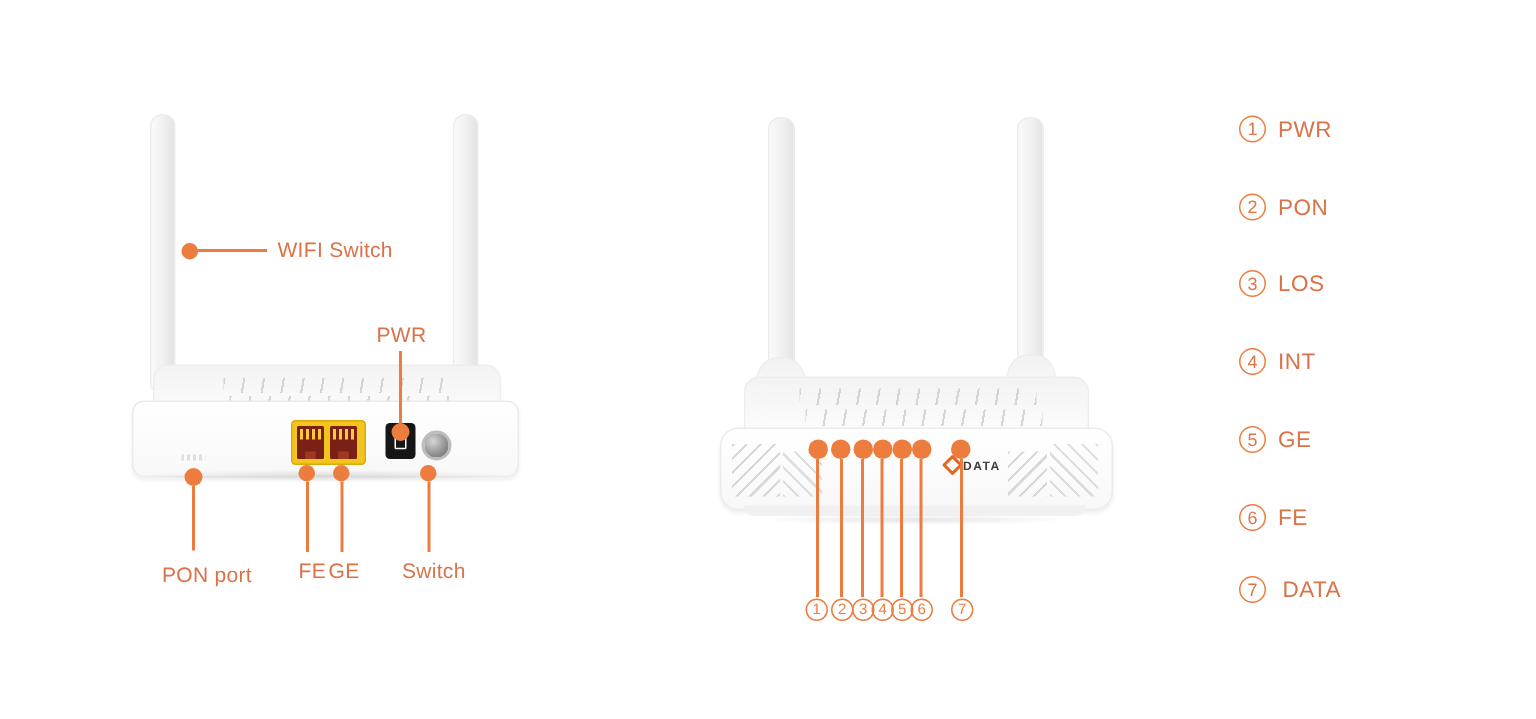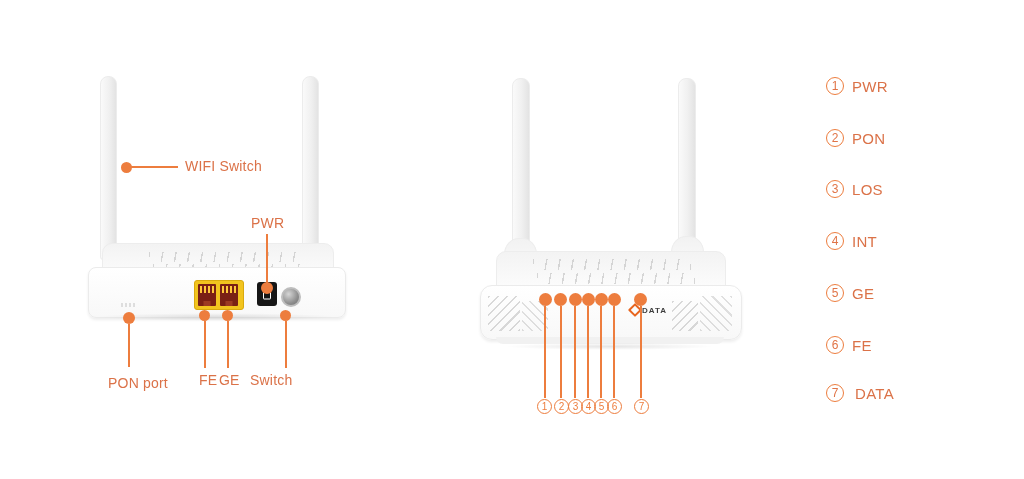--- a/index.html
+++ b/index.html
@@ -111,21 +111,21 @@
     <div class="dot" style="left:199px;top:310px;width:11px;height:11px;"></div>
     <div class="vline" style="left:204px;top:321px;height:47px;"></div>
     <div class="lbl" style="left:199px;top:372px;">FE</div>
 
     <div class="dot" style="left:222px;top:310px;width:11px;height:11px;"></div>
     <div class="vline" style="left:227px;top:321px;height:47px;"></div>
     <div class="lbl" style="left:219px;top:372px;">GE</div>
 
     <div class="dot" style="left:280px;top:310px;width:11px;height:11px;"></div>
     <div class="vline" style="left:285px;top:321px;height:47px;"></div>
-    <div class="lbl" style="left:250px;top:372px;">Switch</div>
+    <div class="lbl" style="left:268px;top:372px;">Switch</div>
   </div>
 
   <div>
     <div class="antenna" style="left:512px;top:78px;width:16px;height:175px;"></div>
     <div class="antenna" style="left:678px;top:78px;width:16px;height:172px;"></div>
     <div class="ant-base" style="left:504px;top:238px;width:31px;height:34px;"></div>
     <div class="ant-base" style="left:671px;top:236px;width:31px;height:34px;"></div>
 
     <div class="body-top" style="left:496px;top:251px;width:228px;height:40px;">
       <div class="vent" style="left:36px;top:7px;width:158px;height:11px;"></div>

